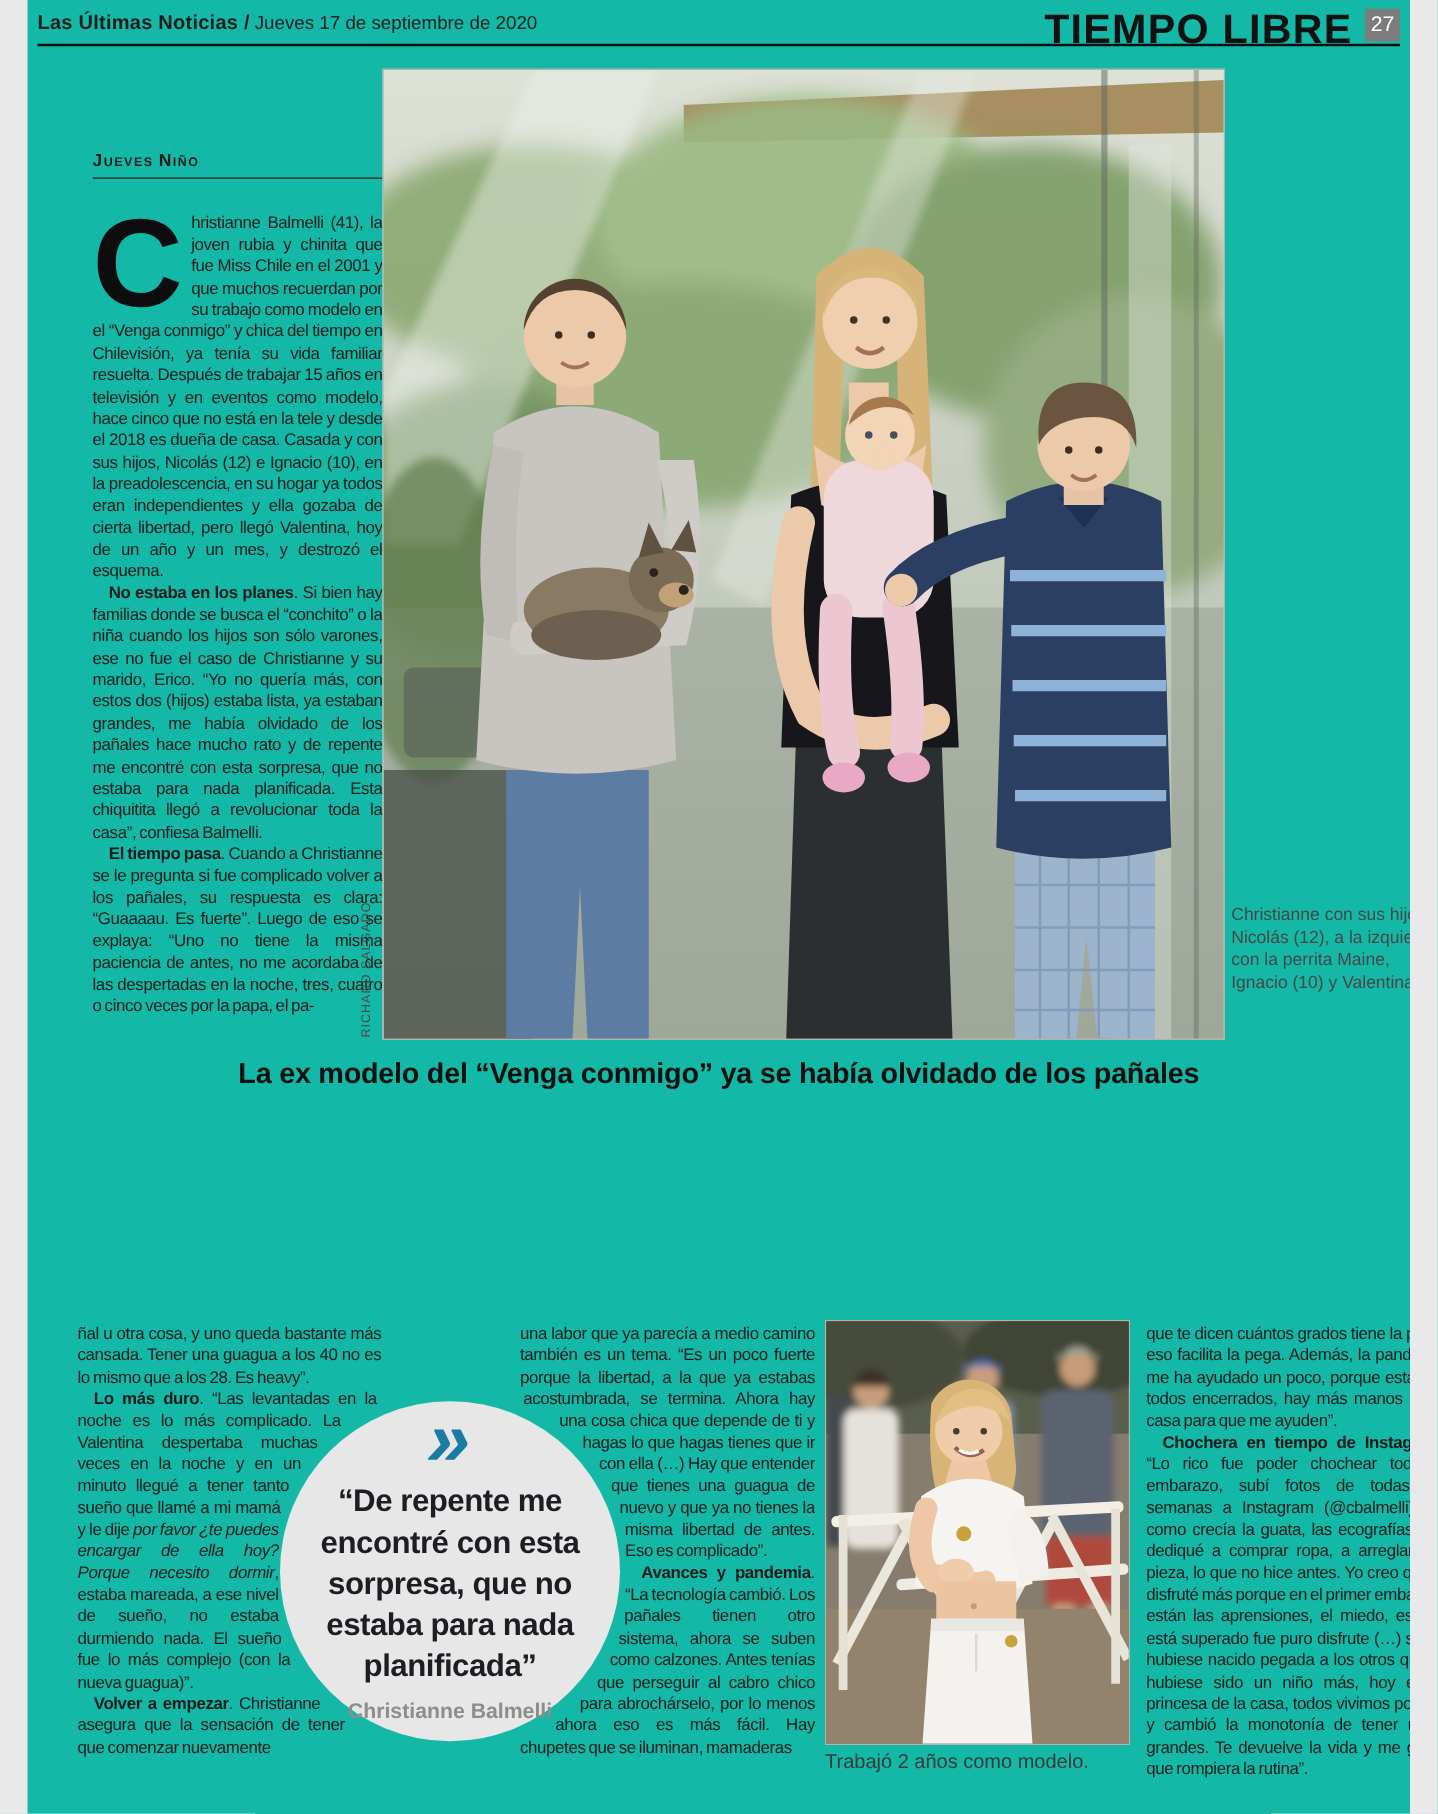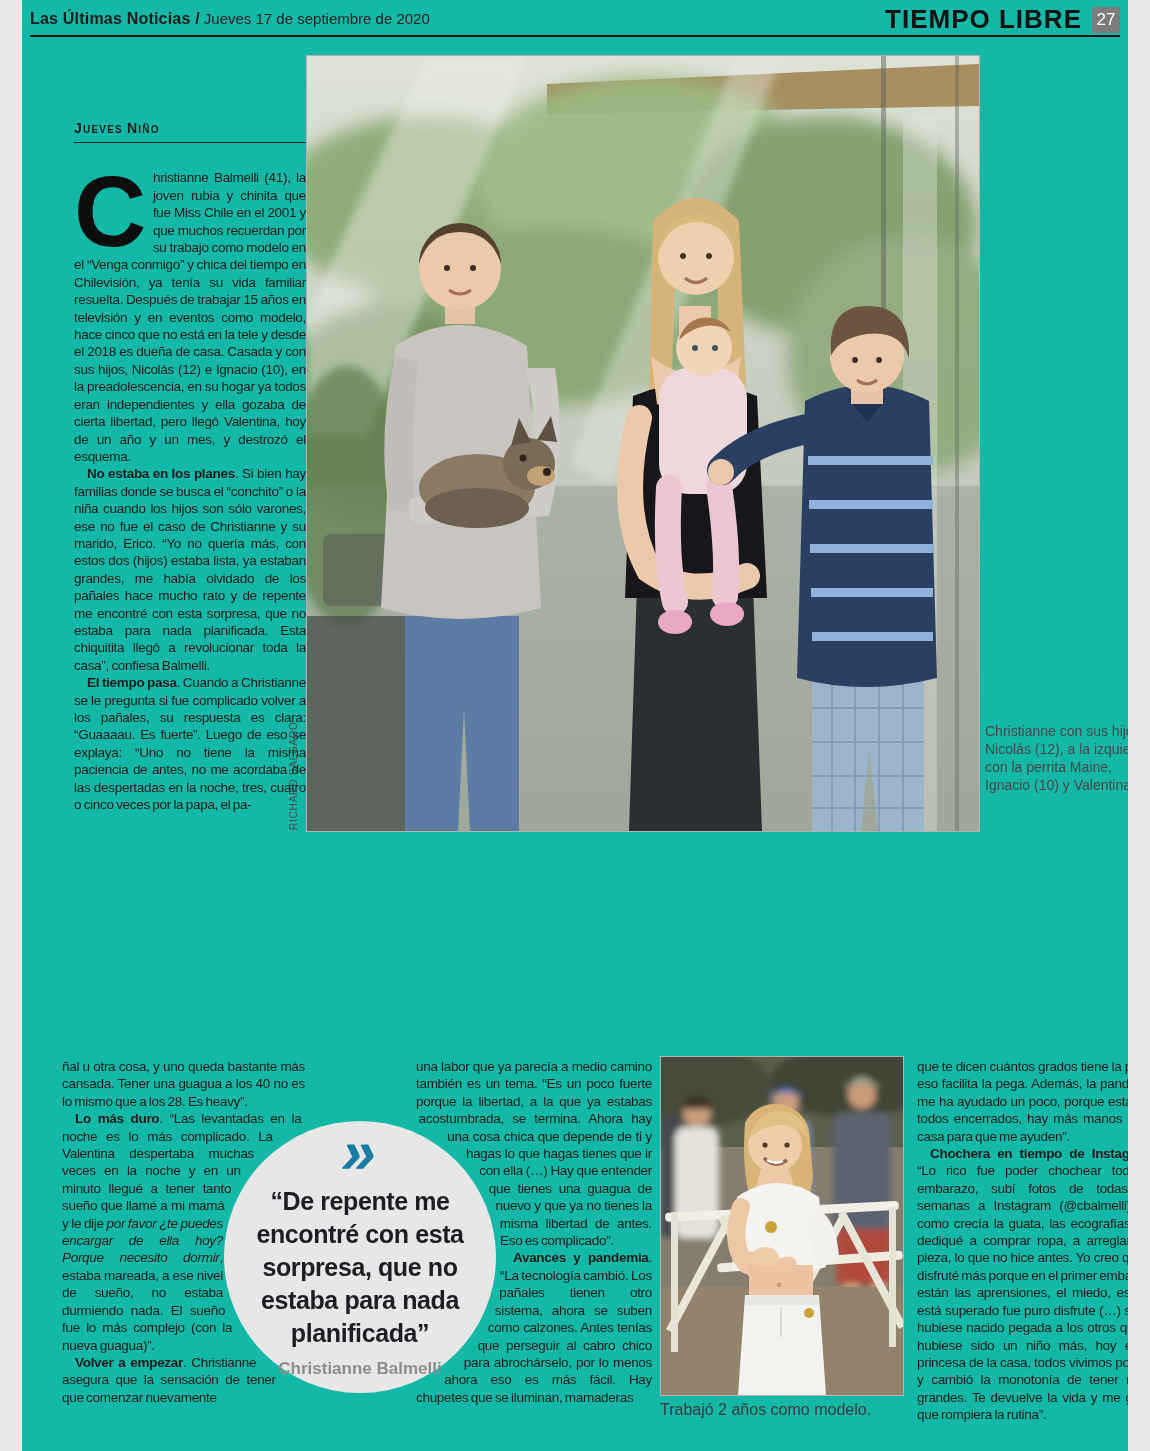--- a/index.html
+++ b/index.html
@@ -3,21 +3,21 @@
 <meta charset="utf-8">
 <style>
   html,body{margin:0;padding:0;background:#e9e9e9;}
   .page{position:relative;width:1106px;height:1451px;background:#14b8a6;margin:0 auto;
         font-family:"Liberation Sans","DejaVu Sans",sans-serif;color:#1c1c1c;overflow:hidden;}
 
   
   .masthead{position:absolute;left:8px;top:10px;font-size:15px;white-space:nowrap;}
   .mh-bold{font-weight:bold;font-size:16px;letter-spacing:.2px;}
   .mh-date{font-size:15px;margin-left:4px;color:#222;}
-  .section-title{position:absolute;right:46px;top:4px;font-size:26px;font-weight:bold;
+  .section-title{position:absolute;right:46px;top:4px;font-size:33px;font-weight:bold;
                  letter-spacing:1px;color:#111;}
   .page-number{position:absolute;right:8px;top:7px;width:28px;height:26px;background:#7c7c7c;
                color:#fff;font-size:17px;font-weight:normal;display:flex;align-items:center;
                justify-content:center;margin-left:18px;}
   .header-rule{position:absolute;left:8px;right:8px;top:35px;height:2px;background:#101010;}
 
   
   .bodytext{font-size:13.5px;line-height:17.4px;letter-spacing:-.3px;word-spacing:-1px;
             text-align:justify;}
   .bodytext p{margin:0;}
@@ -212,20 +212,21 @@
         <circle cx="548" cy="304" r="3" fill="#3a2e24"></circle>
           <circle cx="572" cy="304" r="3" fill="#3a2e24"></circle>
         <path d="M550 324 q10 8 20 0" stroke="#a3705c" stroke-width="3" fill="none"></path>
       </g>
     </svg>
   </div>
   <div class="photo-credit">RICHARD SALGADO</div>
 
   <div class="caption-main">Christianne con sus hijos: Nicolás (12), a la izquierda, con la perrita Maine, Ignacio (10) y Valentina (1).</div>
 
+  <div class="deck">La ex modelo del “Venga conmigo” ya se había olvidado de los pañales</div>
 
   <div class="bcol bcol1 bodytext">
     <div class="wrap-right"></div>
     <p><span>ñal u otra cosa, y uno queda bastante más cansada. Tener una guagua a los 40 no es lo mismo que a los 28. Es heavy”.</span></p>
     <p class="ind"><span class="lead-in">Lo más duro</span><span>. “Las levantadas en la noche es lo más complicado. La Valentina despertaba muchas veces en la noche y en un minuto llegué a tener tanto sueño que llamé a mi mamá y le dije </span><span class="ital">por favor ¿te puedes encargar de ella hoy? Porque necesito dormir</span><span>, estaba mareada, a ese nivel de sueño, no estaba durmiendo nada. El sueño fue lo más complejo (con la nueva guagua)”.</span></p>
     <p class="ind"><span class="lead-in">Volver a empezar</span><span>. Christianne asegura que la sensación de tener que comenzar nuevamente</span></p>
   </div>
 
   <div class="circle-quote">
     <span class="chevron">»</span>

